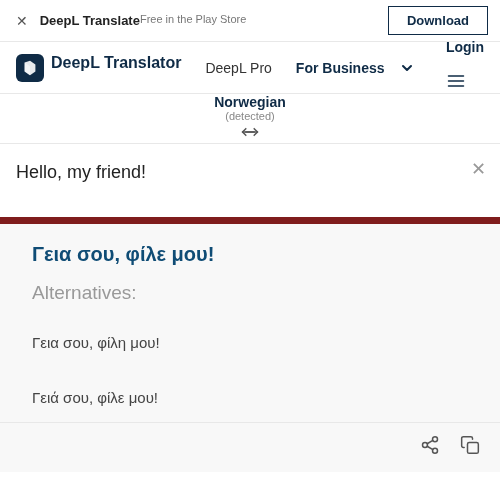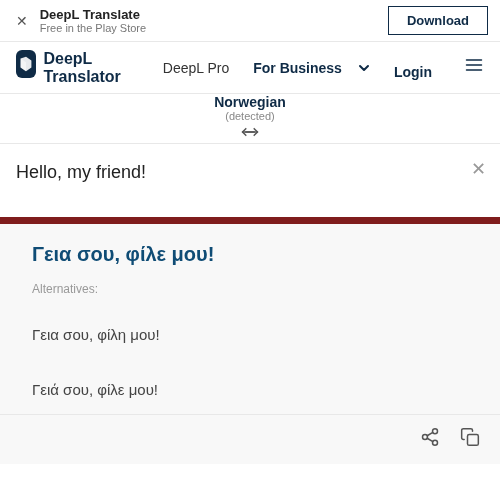--- a/index.html
+++ b/index.html
@@ -30,21 +30,20 @@
     .banner-close {
       cursor: pointer;
       font-size: 14px;
       color: #555;
       background: none;
       border: none;
       padding: 2px 4px;
     }
     .banner-text {
       display: flex;
-      flex-direction: column;
     }
     .banner-title {
       font-weight: 600;
       font-size: 13px;
       color: #222;
     }
     .banner-sub {
       font-size: 11px;
       color: #777;
     }
@@ -100,22 +99,23 @@
     .nav-item.for-business {
       display: flex;
       align-items: center;
       gap: 16px;
       font-weight: 600;
       color: #0f2b46;
     }
     .nav-right {
       margin-left: auto;
       display: flex;
-      align-items: flex-end;
-      gap: 32px;
+      align-items: flex-start;
+      gap: 16px;
+      flex-direction: column;
     }
     .login-btn {
       font-size: 14px;
       font-weight: 600;
       color: #0f2b46;
       cursor: pointer;
       background: none;
       border: none;
     }
     .hamburger {
@@ -200,21 +200,21 @@
       min-height: 180px;
     }
     .translated-text {
       font-size: 20px;
       font-weight: 600;
       color: #0f4c75;
       margin-bottom: 14px;
       line-height: 1.4;
     }
     .alternatives-label {
-      font-size: 12px;
+      font-size: 19px;
       color: #999;
       margin-bottom: 8px;
     }
     .alt-item {
       font-size: 15px;
       color: #444;
       padding: 6px 0;
       line-height: 1.4;
       margin-top: 22px;
     }

